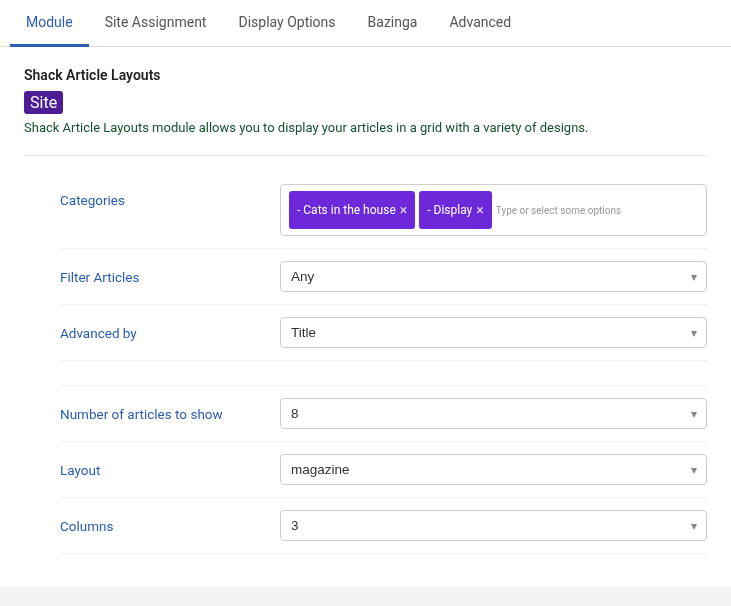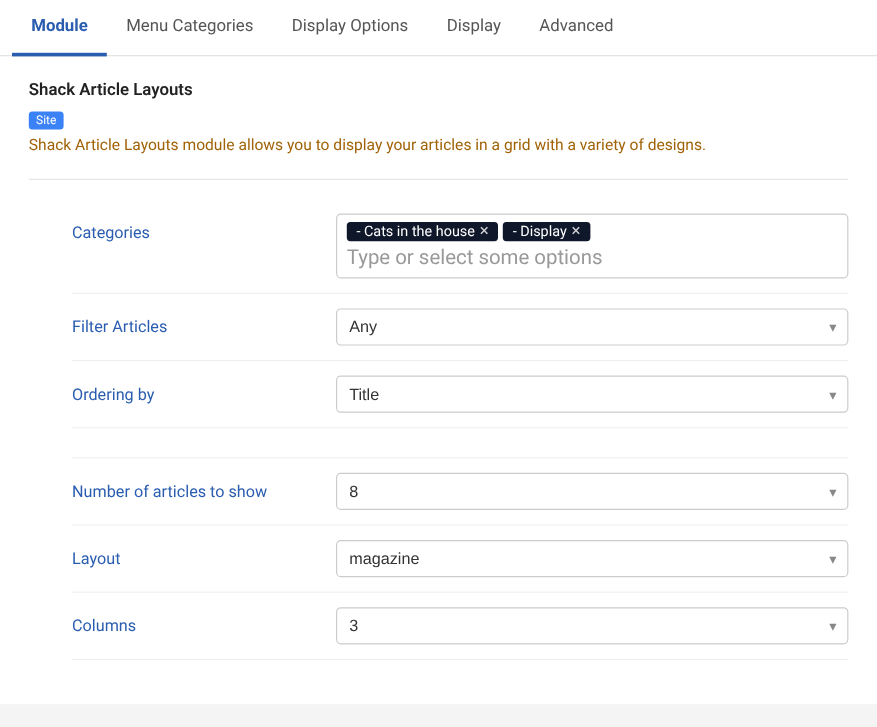--- a/index.html
+++ b/index.html
@@ -24,50 +24,50 @@
       color: #555;
       font-size: 14px;
       white-space: nowrap;
       border-bottom: 3px solid transparent;
       margin-bottom: -1px;
       text-decoration: none;
     }
     .tab-item.active {
       color: #2a5db0;
       border-bottom: 3px solid #2a5db0;
-      font-weight: 700;
+      font-weight: 400;
     }
 
     
     .main-content {
       background: #fff;
       padding: 20px 24px;
       min-height: 540px;
     }
 
     .page-title {
       font-size: 14px;
       font-weight: 600;
       color: #222;
       margin-bottom: 8px;
     }
 
     .site-badge {
       display: inline-block;
-      background: #3b82f6;
+      background: #4c1d95;
       color: #fff;
-      font-size: 10px;
+      font-size: 16px;
       padding: 2px 6px;
       border-radius: 3px;
       margin-bottom: 6px;
     }
 
     .page-description {
       font-size: 13px;
-      color: #a16207;
+      color: #14532d;
       margin-bottom: 20px;
     }
 
     .divider {
       border: none;
       border-top: 1px solid #e5e5e5;
       margin: 8px 0 16px 0;
     }
 
     
@@ -101,38 +101,38 @@
       border-radius: 4px;
       padding: 6px 8px;
       min-height: 38px;
       background: #fff;
       cursor: text;
     }
 
     .tag {
       display: inline-flex;
       align-items: center;
-      background: #0f172a;
+      background: #6d28d9;
       color: #fff;
       font-size: 12px;
-      padding: 1px 8px;
+      padding: 12px 8px;
       border-radius: 3px;
       gap: 4px;
     }
 
     .tag .remove {
       cursor: pointer;
       font-size: 14px;
       line-height: 1;
       opacity: 0.8;
     }
 
     .tags-placeholder {
       color: #999;
-      font-size: 17px;
+      font-size: 10px;
     }
 
     
     .select-field {
       width: 100%;
       border: 1px solid #ccc;
       border-radius: 4px;
       padding: 7px 10px;
       font-size: 13.5px;
       color: #333;
@@ -155,23 +155,23 @@
       color: #888;
       pointer-events: none;
       font-size: 12px;
     }
   </style>
 </head>
 <body>
 
 <nav class="tab-bar">
   <a class="tab-item active">Module</a>
-  <a class="tab-item">Menu Categories</a>
+  <a class="tab-item">Site Assignment</a>
   <a class="tab-item">Display Options</a>
-  <a class="tab-item">Display</a>
+  <a class="tab-item">Bazinga</a>
   <a class="tab-item">Advanced</a>
 </nav>
 
 <div class="main-content">
   <h1 class="page-title">Shack Article Layouts</h1>
   <span class="site-badge">Site</span>
   <p class="page-description">Shack Article Layouts module allows you to display your articles in a grid with a variety of designs.</p>
 
   <hr class="divider">
 
@@ -200,21 +200,21 @@
       <div class="select-wrapper">
         <select class="select-field">
           <option value="Any">Any</option>
         </select>
       </div>
     </div>
   </div>
 
   
   <div class="form-row">
-    <div class="form-label">Ordering by</div>
+    <div class="form-label">Advanced by</div>
     <div class="form-control-wrap">
       <div class="select-wrapper">
         <select class="select-field">
           <option value="Title">Title</option>
         </select>
       </div>
     </div>
   </div>
 
   

